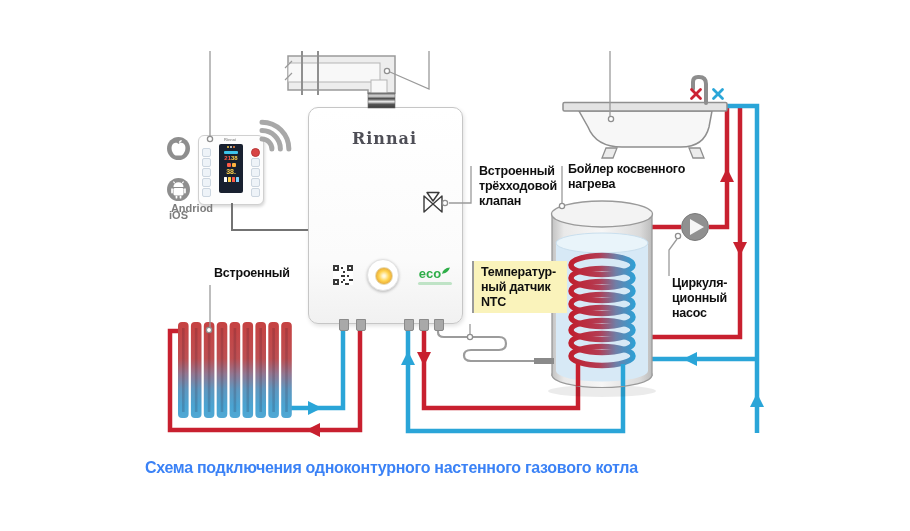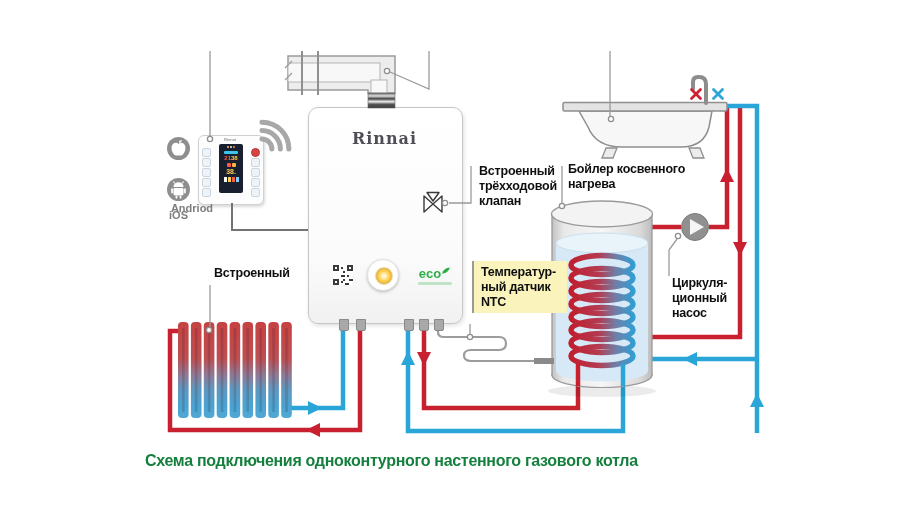--- a/index.html
+++ b/index.html
@@ -4,21 +4,21 @@
 <style>
   html,body{margin:0;padding:0;background:#fff;}
   #stage{position:relative;width:910px;height:531px;background:#fff;overflow:hidden;
          font-family:"Liberation Sans",sans-serif;}
   #gfx{position:absolute;left:0;top:0;z-index:1;pointer-events:none;}
   .panel{position:absolute;z-index:0;}
   .ovl{position:absolute;z-index:2;}
   .lbl{position:absolute;z-index:2;font:700 12.5px/1.18 "Liberation Sans",sans-serif;
        color:#0f0f0f;letter-spacing:-0.2px;white-space:pre-line;}
   .cap{position:absolute;z-index:2;font:700 16px/1.2 "Liberation Sans",sans-serif;
-       color:#15803d;letter-spacing:-0.3px;white-space:nowrap;}
+       color:#3b82f6;letter-spacing:-0.3px;white-space:nowrap;margin-top:7px;}
   
   #boiler{left:308px;top:107px;width:153px;height:215px;border:1.5px solid #c6c6c6;
           border-radius:10px;background:linear-gradient(180deg,#ffffff 0%,#fbfbfb 70%,#f1f1f1 100%);
           box-shadow:1px 2px 4px rgba(0,0,0,.12);}
   #boiler-logo{position:absolute;left:0;right:0;top:22px;text-align:center;
                font:700 16px "DejaVu Serif",serif;color:#4e4e56;letter-spacing:1px;}
   #qr{position:absolute;left:25px;top:158px;width:20px;height:20px;}
   #glass{position:absolute;left:59px;top:152px;width:30px;height:30px;border-radius:50%;
          background:#fff;border:1px solid #e2e2e2;box-shadow:0 1px 3px rgba(0,0,0,.25);}
   #glass-inner{position:absolute;left:7px;top:7px;width:16px;height:16px;border-radius:50%;

